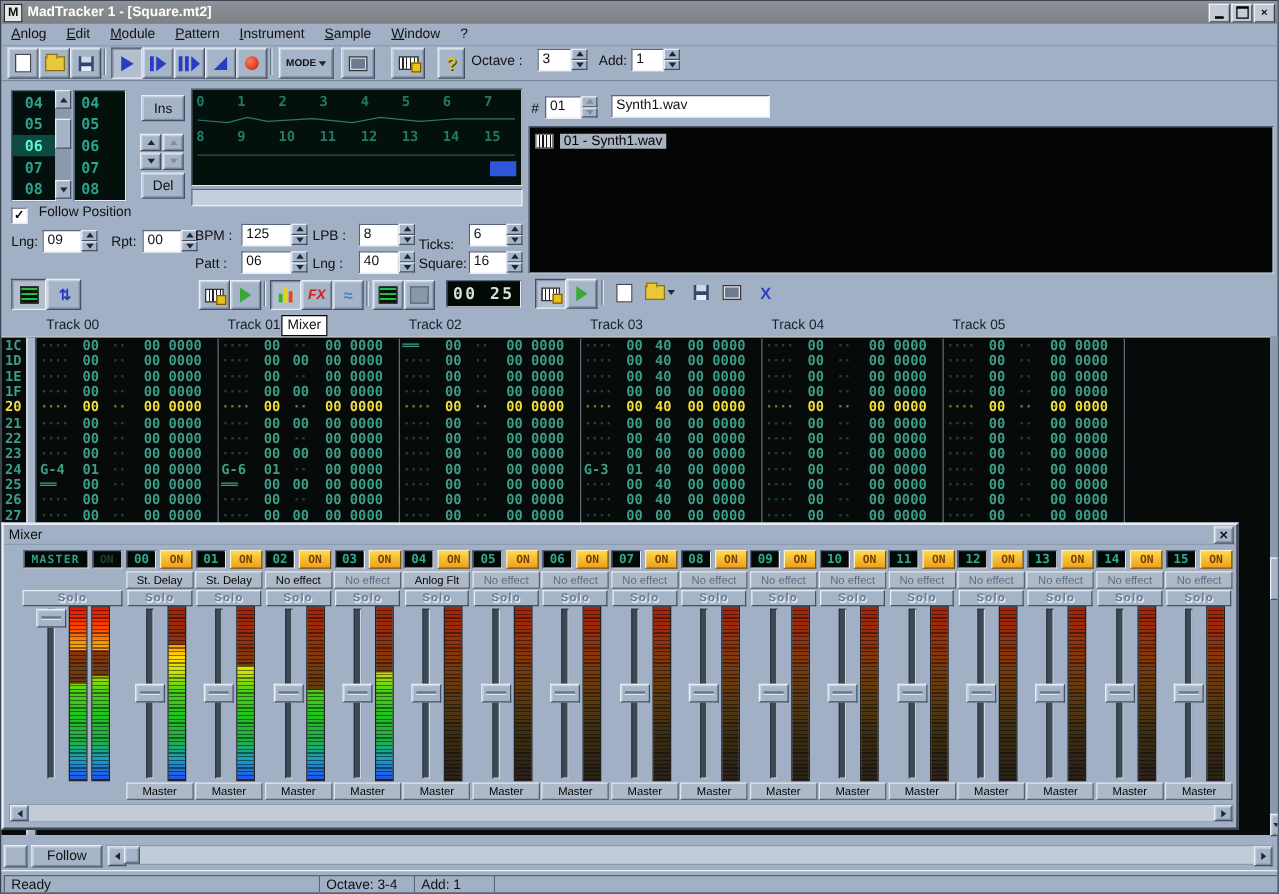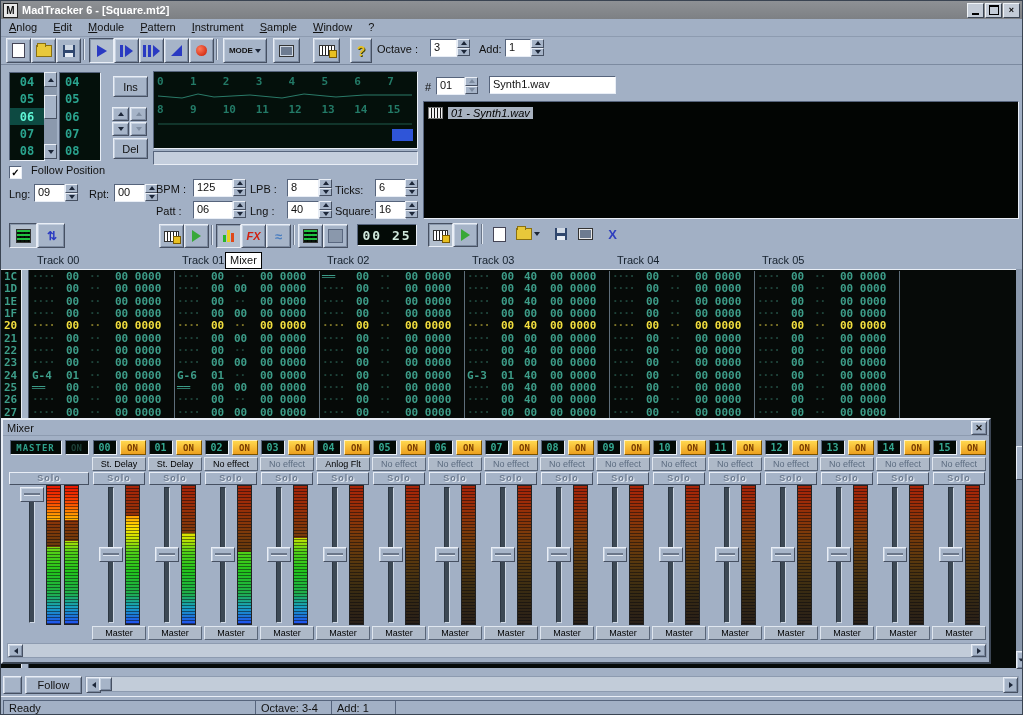--- a/index.html
+++ b/index.html
@@ -80,21 +80,21 @@
             background-image:repeating-linear-gradient(0deg,transparent 0 2px,#20c040 2px 4px),repeating-linear-gradient(90deg,transparent 0 3px,rgba(0,0,0,.8) 3px 4px);}
   .ud-ico{color:#2a3ac2;font-weight:bold;font-size:12px;letter-spacing:-2px;}
   .lcdtime{background:#030a06;border:1px solid;border-color:#56647c #e9eef6 #e9eef6 #56647c;
            font-family:"DejaVu Sans Mono",monospace;font-weight:bold;font-size:13px;color:#cfe6da;
            display:flex;align-items:center;justify-content:center;letter-spacing:2px;}
   
   #samplelist{background:#020503;}
   .sitem{height:15px;display:flex;align-items:center;padding-left:4px;}
   .smpicon{width:13px;height:10px;background:repeating-linear-gradient(90deg,#f2f2f2 0 2px,#111 2px 3px);border:1px solid #777;margin-right:5px;}
   .sitem span{color:#2f8f7c;padding:0 3px;}
-  .sitem[data-sel="1"] span{background:#a8b2c0;color:#000;font-style:italic;}
+  .sitem[data-sel="1"] span{background:#a8b2c0;color:#000;}
   
   #ptnhdr{left:0;top:250px;width:100%;height:18px;}
   .thdr{position:absolute;top:3px;color:#15202c;}
   #tooltip{position:absolute;left:224px;top:1px;background:#fff;border:1px solid #000;padding:1px 4px 2px 4px;z-index:8;}
   #ptnarea{left:0;top:268px;width:1015px;height:398px;background:#060a08;border-top:1px solid #e9eef6;}
   #rows{position:absolute;left:0;top:1px;width:100%;}
   .prow{display:flex;height:12.35px;line-height:12.35px;font-family:"DejaVu Sans Mono",monospace;
         font-weight:bold;font-size:11px;color:#3d9d89;white-space:pre;}
   .rn{width:19px;padding-left:3px;}
   .cells{display:flex;margin-left:7px;}
@@ -107,21 +107,21 @@
   #coldiv{position:absolute;left:20px;top:0;width:6px;height:100%;background:#a6b4c8;
           border-left:1px solid #e9eef6;border-right:1px solid #465062;z-index:3;}
   #pvscroll{left:1015px;top:268px;width:8px;height:398px;background:#8b99ad;}
   #pvthumb{position:absolute;left:0;top:177px;width:8px;height:34px;background:#a6b4c8;border:1px solid;border-color:#e9eef6 #465062 #465062 #e9eef6;box-sizing:border-box;}
   #pvbtn{position:absolute;left:0;top:382px;width:8px;height:16px;}
   
   #mixer{left:0;top:417px;width:990px;height:246px;background:#a2b0c5;
          border:2px solid;border-color:#e9eef6 #3c4654 #3c4654 #e9eef6;box-sizing:border-box;z-index:5;}
   #mxtitle{height:14px;display:flex;align-items:center;padding:1px 2px 0 4px;border-bottom:1px solid #8d9bb0;}
   #mxclose{margin-left:auto;width:14px;height:12px;font-size:9px;font-weight:bold;}
-  #mxbody{display:flex;padding:3px 2px 0 4px;}
+  #mxbody{display:flex;padding:3px 2px 0 13px;}
   .strip{display:flex;flex-direction:column;align-items:center;}
   .strip.master{width:84px;flex:none;}
   .cstrip{flex:1;min-width:0;}
   .shdr{height:17px;display:flex;align-items:center;gap:3px;}
   .lcd{background:#030a06;border:1px solid;border-color:#56647c #e9eef6 #e9eef6 #56647c;
        font-family:"DejaVu Sans Mono",monospace;font-weight:bold;display:flex;align-items:center;justify-content:center;}
   .mlcd{width:50px;height:13px;font-size:9px;color:#2f9f8a;letter-spacing:1px;}
   .monoff{width:22px;height:13px;font-size:9px;color:#1d4038;}
   .numlcd{width:22px;height:13px;font-size:10px;color:#35a892;}
   .onbtn{width:24px;height:13px;background:linear-gradient(#ffd84e,#eda01e);border:1px solid;border-color:#fff0c0 #7a5200 #7a5200 #fff0c0;
@@ -164,21 +164,21 @@
   #statusbar{left:0;top:695px;width:100%;height:20px;border-top:1px solid #e9eef6;}
   .spanel{position:absolute;top:3px;height:14px;border:1px solid;border-color:#56647c #e9eef6 #e9eef6 #56647c;padding:1px 0 0 5px;box-sizing:content-box;}
 </style>
 </head>
 <body>
 
 <div id="app">
 
   <div id="titlebar" class="abs">
     <div id="appicon">M</div>
-    <span style="font-size:11px;">MadTracker 6 - [Square.mt2]</span>
+    <span style="font-size:11px;">MadTracker 1 - [Square.mt2]</span>
     <div id="winbtns">
       <div class="winbtn">
           <div class="glyph-min"></div>
         </div>
       <div class="winbtn">
           <div class="glyph-max"></div>
         </div>
       <div class="winbtn">×</div>
     </div>
   </div>
@@ -370,21 +370,21 @@
     <span class="abs" style="left:249px;top:119px;">LPB :</span>
     <div class="field" style="left:286px;top:115px;width:27px;">8</div>
     <div class="spin" style="left:318px;top:115px;">
         <div>
           <div class="tri-u"></div>
         </div>
         <div>
           <div class="tri-d"></div>
         </div>
       </div>
-    <span class="abs" style="left:334px;top:120px;">Ticks:</span>
+    <span class="abs" style="left:334px;top:126px;">Ticks:</span>
     <div class="field" style="left:374px;top:115px;width:26px;">6</div>
     <div class="spin" style="left:404px;top:115px;">
         <div>
           <div class="tri-u"></div>
         </div>
         <div>
           <div class="tri-d"></div>
         </div>
       </div>
 

